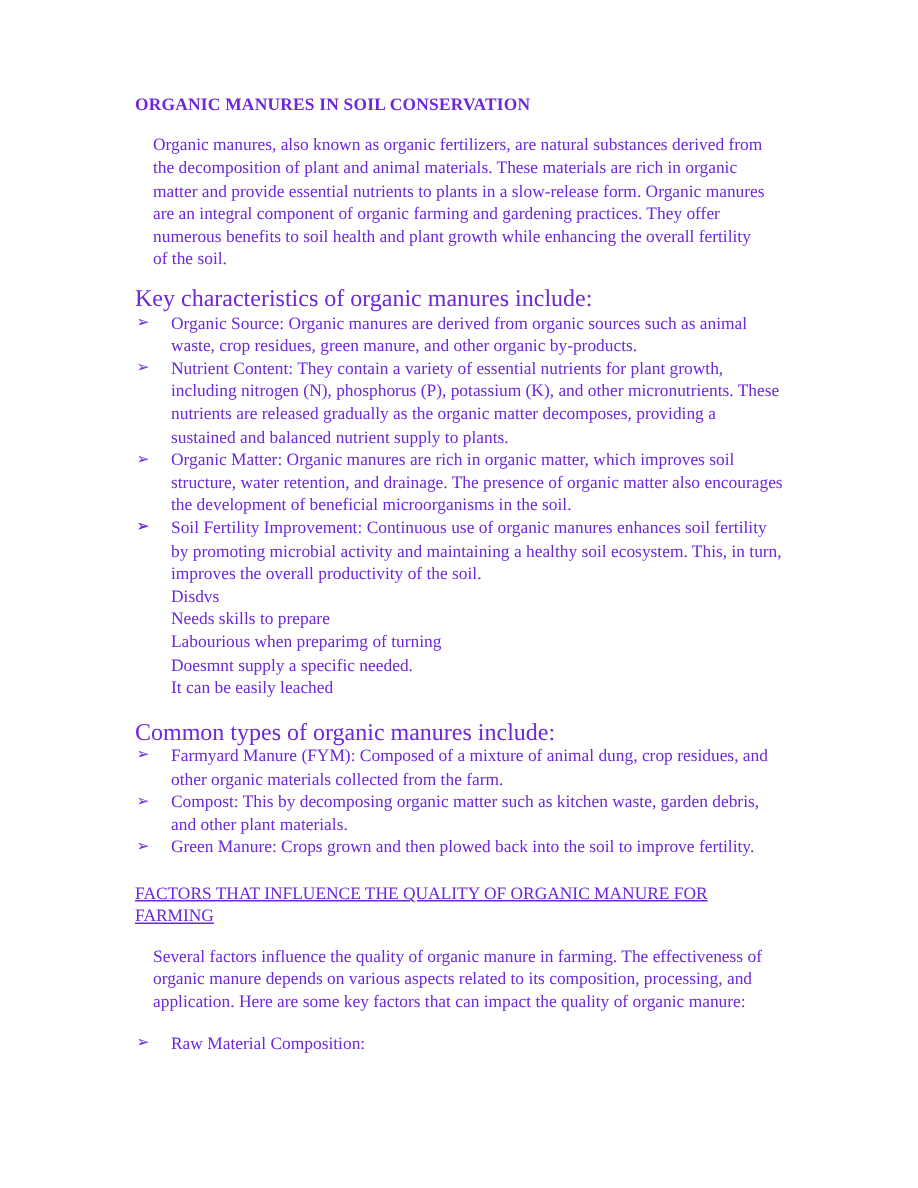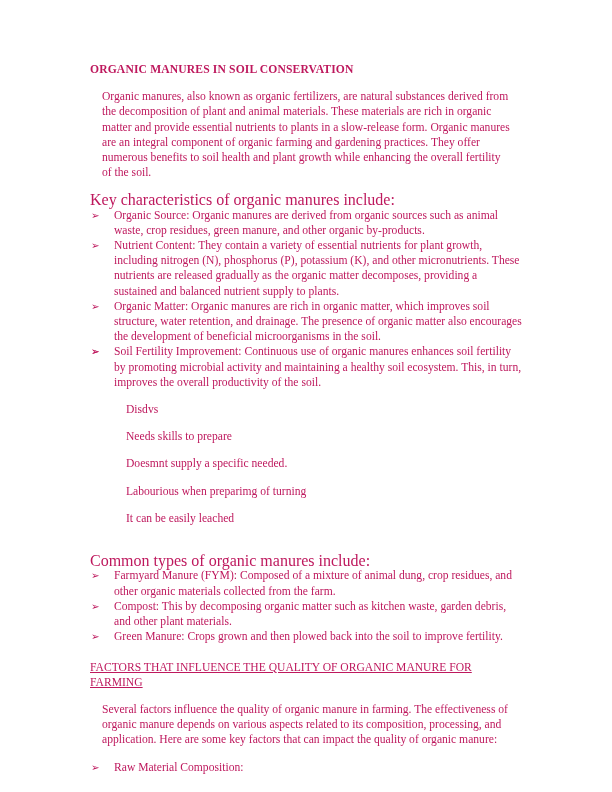--- a/index.html
+++ b/index.html
@@ -7,21 +7,21 @@
     padding: 0;
     background: #ffffff;
   }
   .page {
     position: relative;
     width: 554px;
     height: 792px;
     background: #ffffff;
     overflow: hidden;
     font-family: "Liberation Serif", "DejaVu Serif", serif;
-    color: #be185d;
+    color: #6d28d9;
   }
   .content {
     position: absolute;
     left: 90px;
     top: 62px;
     width: 432px;
   }
   .doc-title {
     font-size: 11.6px;
     font-weight: bold;
@@ -67,21 +67,21 @@
     font-family: "DejaVu Sans", sans-serif;
   }
   .plain-list {
     list-style: none;
     margin: 0;
     padding: 0 0 0 24px;
   }
   .plain-list li {
     font-size: 11.6px;
     line-height: 15.2px;
-    margin: 12px;
+    margin: 0;
   }
   .section-heading {
     font-size: 11.6px;
     line-height: 15.2px;
     font-weight: normal;
     margin: 0;
     text-decoration: underline;
   }
   .gap {
     height: 15.2px;
@@ -118,22 +118,22 @@
       </li>
       <li class="bullet-item">
         <span class="arrow">➢</span>
         <span>Soil Fertility Improvement: Continuous use of organic manures enhances soil fertility by promoting microbial activity and maintaining a healthy soil ecosystem. This, in turn, improves the overall productivity of the soil.</span>
       </li>
     </ul>
 
     <ul class="plain-list">
       <li>Disdvs</li>
       <li>Needs skills to prepare</li>
+      <li>Labourious when preparimg of turning</li>
       <li>Doesmnt supply a specific needed.</li>
-      <li>Labourious when preparimg of turning</li>
       <li>It can be easily leached</li>
     </ul>
 
     <div class="gap"></div>
 
     <p class="lead-in">Common types of organic manures include:</p>
 
     <ul class="bullet-list">
       <li class="bullet-item">
         <span class="arrow">➢</span>

